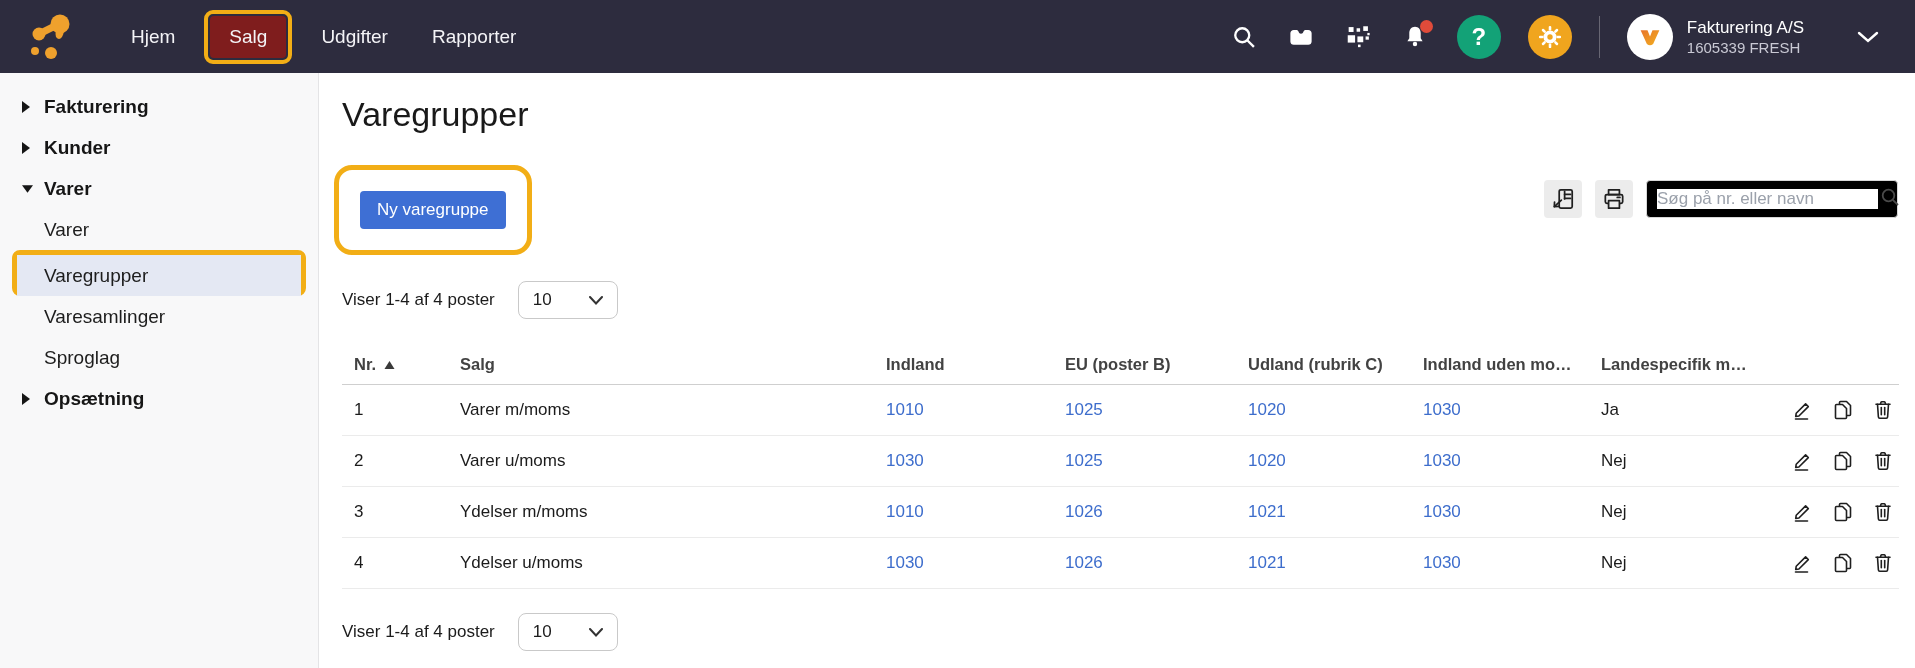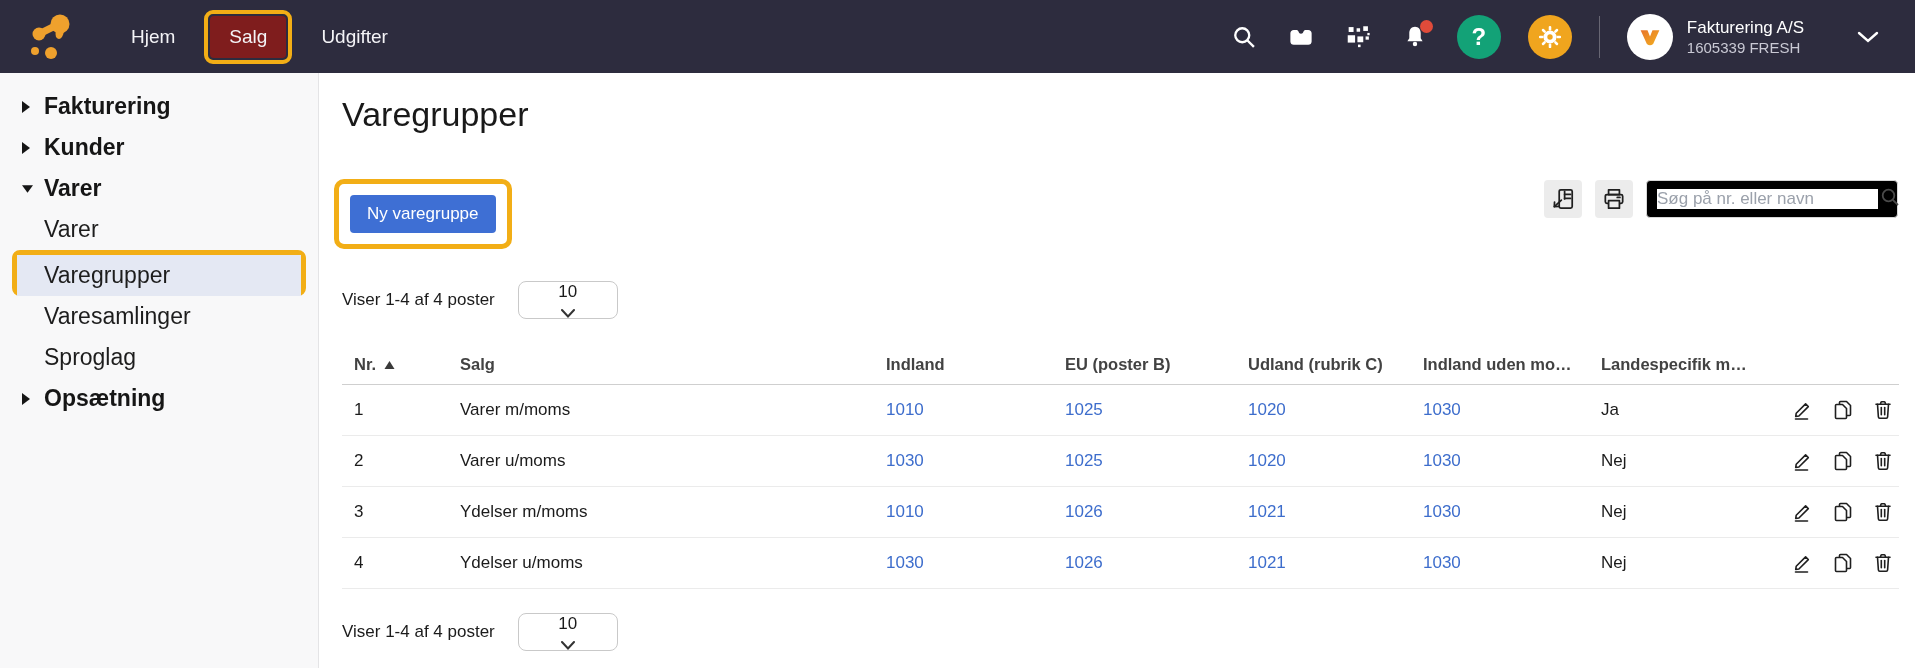--- a/index.html
+++ b/index.html
@@ -24,49 +24,49 @@
   .account { display:flex; align-items:center; gap:14px; cursor:pointer; }
   .avatar { width:46px; height:46px; border-radius:50%; background:#fff; display:flex; align-items:center; justify-content:center; }
   .acct-name { font-size:17px; color:#ffffff; line-height:1.35; }
   .acct-sub { font-size:15px; color:#c9c9d4; }
   .acct-chevron { margin-left:22px; margin-right:6px; }
 
   
   .sidebar { position:absolute; left:0; top:73px; width:319px; height:595px;
     background:#f8f8f9; border-right:1px solid #e4e4e6; padding-top:13px; }
   .side-list { list-style:none; }
-  .side-item { height:41px; display:flex; align-items:center; font-size:23px; cursor:pointer; }
+  .side-item { height:41px; display:flex; align-items:center; font-size:19px; cursor:pointer; }
   .side-section { padding-left:22px; font-weight:bold; gap:11px; color:#161616; }
   .side-sub { padding-left:44px; color:#1d1d1d; }
   .tri { width:11px; display:inline-flex; }
   .sel-wrap { height:46px; display:flex; align-items:stretch; padding:0 12px; }
   .sel-hl { border:5px solid #F2AE16; border-radius:8px; flex:1; display:flex; align-items:stretch; }
   .side-sub.selected { flex:1; background:#e4e8f3; padding-left:27px; }
 
   
   .main { position:absolute; left:320px; top:73px; width:1595px; height:595px; background:#fff; }
   .page-title { position:absolute; left:22px; top:22px; font-size:34px; font-weight:500; color:#191919; }
-  .btn-hl { position:absolute; left:14px; top:106px; border:5px solid #F2AE16; border-radius:10px; padding:11px; }
+  .btn-hl { position:absolute; left:14px; top:92px; border:5px solid #F2AE16; border-radius:18px; padding:21px; }
   .primary-btn { background:#3E6FD4; color:#fff; border:none; border-radius:4px;
     font-size:17px; font-family:inherit; padding:9px 17px; cursor:pointer; }
   .tools { position:absolute; top:107px; right:17px; display:flex; align-items:center; gap:13px; }
   .tool-btn { width:38px; height:38px; background:#ececec; border-radius:4px;
     display:flex; align-items:center; justify-content:center; cursor:pointer; }
   .search-box { width:252px; height:38px; border:1px solid #d8d8d8; border-radius:4px;
     display:flex; align-items:center; padding:0 10px; background:#000000; }
   .search-box input { border:none; outline:none; flex:1; font-size:17px; font-family:inherit; color:#333; }
   .search-box input::placeholder { color:#9ba1ab; }
 
   .pag { position:absolute; left:22px; display:flex; align-items:center; gap:23px; }
   .pag-top { top:208px; }
   .pag-bottom { top:540px; }
   .pag-text { font-size:17px; color:#1b1b1b; }
   .page-size { width:100px; height:38px; border:1px solid #c9c9c9; border-radius:8px;
     display:flex; align-items:center; justify-content:space-between; padding:0 14px;
-    font-size:17px; cursor:pointer; background:#fff;flex-direction:column; }
+    font-size:17px; cursor:pointer; background:#fff; }
 
   .table { position:absolute; left:22px; top:272px; width:1557px; }
   .thead { display:flex; align-items:center; height:40px; border-bottom:1px solid #cfcfcf;
     font-size:16.5px; font-weight:bold; color:#424242; }
   .trow { display:flex; align-items:center; height:51px; border-bottom:1px solid #ebebeb; font-size:17px; }
   .c-nr { width:118px; padding-left:12px; display:flex; align-items:center; gap:8px; }
   .c-navn { width:426px; }
   .c-ind { width:179px; }
   .c-eu { width:183px; }
   .c-udl { width:175px; }
@@ -90,20 +90,21 @@
       <circle cx="25" cy="42" r="6" fill="#EFA12D"></circle>
     </svg>
   </div>
 
   <div class="nav">
     <div class="nav-item">Hjem</div>
     <div class="nav-hl">
       <div class="nav-item active">Salg</div>
     </div>
     <div class="nav-item">Udgifter</div>
+    <div class="nav-item">Rapporter</div>
   </div>
 
   <div class="top-right">
     <div class="tb-icon">
       <svg viewBox="0 0 24 24" width="28" height="28" fill="none" stroke="#fff" stroke-width="2">
         <circle cx="10.5" cy="10.5" r="6"></circle>
           <line x1="15" y1="15" x2="20.5" y2="20.5"></line>
       </svg>
     </div>
     <div class="tb-icon">

